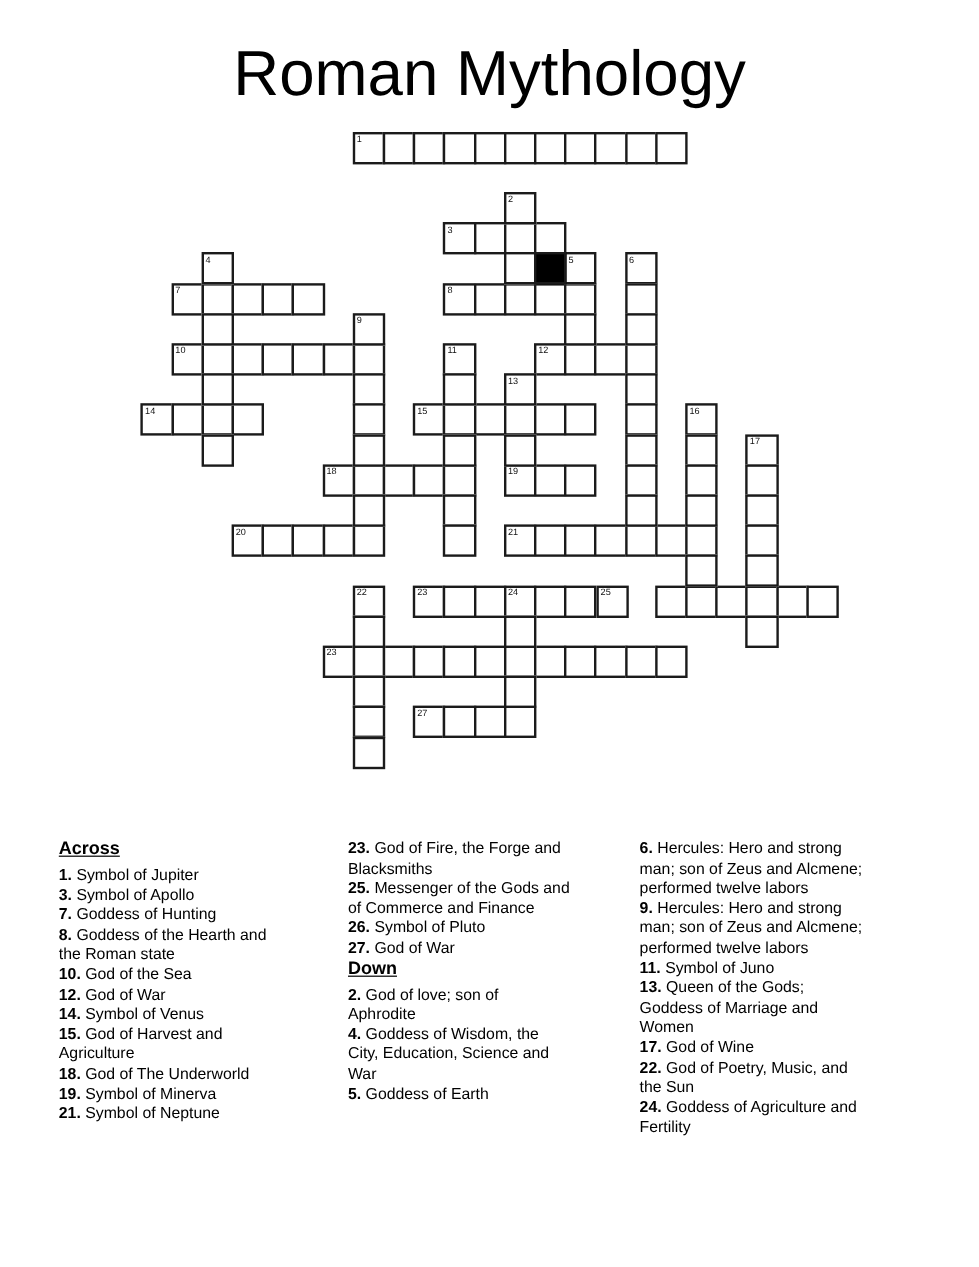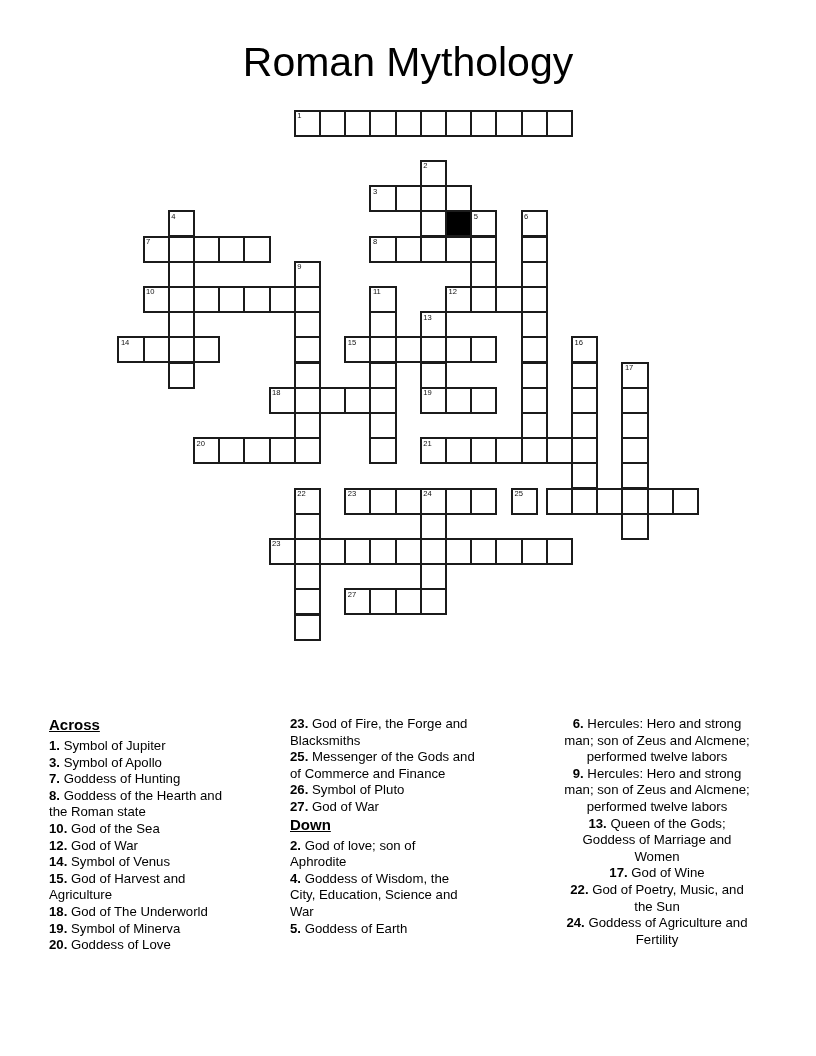--- a/index.html
+++ b/index.html
@@ -1,32 +1,32 @@
 <!DOCTYPE html>
 <html><head>
 <meta charset="utf-8">
 <style>
   html,body{margin:0;padding:0;background:#fff;}
   .page{position:relative;width:816px;height:1056px;background:#ffffff;overflow:hidden;
         font-family:"Liberation Sans",sans-serif;color:#000;}
   .title{position:absolute;top:33px;left:0;width:816px;text-align:center;
-         font-size:41px;line-height:58px;font-weight:400;letter-spacing:0px;}
+         font-size:53px;line-height:58px;font-weight:400;letter-spacing:0px;}
   
   .grid{position:absolute;left:0;top:0;width:816px;height:700px;}
   .cell{position:absolute;box-sizing:border-box;width:27.2px;height:27.2px;
         border:2px solid #1b1b1b;background:#ffffff;}
   .cell.black{background:#000000;}
   .cellnum{position:absolute;top:0.5px;left:1.5px;font-size:7.6px;line-height:8px;
            font-weight:400;color:#111;}
   
   .clues{position:absolute;left:0;top:699px;width:816px;height:254px;overflow:hidden;}
-  .clue-col{position:absolute;top:17px;}
+  .clue-col{position:absolute;top:0;}
   .col0{left:49px;width:236px;}
   .col1{left:290px;width:240px;}
-  .col2{left:533px;width:248px;text-align:center;}
+  .col2{left:533px;width:248px;}
   .clue{font-size:13.2px;line-height:16.6px;}
   .clue b{font-weight:700;}
   .clue-text{white-space:pre-line;}
   .clue-header{font-size:15px;line-height:17px;font-weight:700;
                text-decoration:underline;margin-bottom:5px;}
 </style>
 </head>
 <body>
 
 <div class="page">
@@ -125,21 +125,21 @@
       <div class="cell" style="left: 344.2px; top: 487.5px; padding-left: 23px;">
         <span class="cellnum">23</span>
       </div>
       <div class="cell" style="left: 369.4px; top: 487.5px;"></div>
       <div class="cell" style="left: 394.6px; top: 487.5px;"></div>
       <div class="cell" style="left: 419.8px; top: 487.5px;">
         <span class="cellnum">24</span>
       </div>
       <div class="cell" style="left: 445px; top: 487.5px;"></div>
       <div class="cell" style="left: 470.2px; top: 487.5px;"></div>
-      <div class="cell" style="left: 511px; top: 487.5px;">
+      <div class="cell" style="left: 497px; top: 487.5px;">
         <span class="cellnum">25</span>
       </div>
       <div class="cell" style="left: 545.8px; top: 487.5px;"></div>
       <div class="cell" style="left: 571px; top: 487.5px;"></div>
       <div class="cell" style="left: 596.2px; top: 487.5px;"></div>
       <div class="cell" style="left: 621.4px; top: 487.5px;"></div>
       <div class="cell" style="left: 646.6px; top: 487.5px;"></div>
       <div class="cell" style="left: 671.8px; top: 487.5px;"></div>
       <div class="cell" style="left: 268.6px; top: 537.9px;">
         <span class="cellnum">23</span>
@@ -237,21 +237,20 @@
         <div class="clue"><b>7.</b> <span class="clue-text">Goddess of Hunting</span></div>
         <div class="clue"><b>8.</b> <span class="clue-text">Goddess of the Hearth and
 the Roman state</span></div>
         <div class="clue"><b>10.</b> <span class="clue-text">God of the Sea</span></div>
         <div class="clue"><b>12.</b> <span class="clue-text">God of War</span></div>
         <div class="clue"><b>14.</b> <span class="clue-text">Symbol of Venus</span></div>
         <div class="clue"><b>15.</b> <span class="clue-text">God of Harvest and
 Agriculture</span></div>
         <div class="clue"><b>18.</b> <span class="clue-text">God of The Underworld</span></div>
         <div class="clue"><b>19.</b> <span class="clue-text">Symbol of Minerva</span></div>
-        <div class="clue"><b>20.</b> <span class="clue-text">Goddess of Love</span></div>
         <div class="clue"><b>21.</b> <span class="clue-text">Symbol of Neptune</span></div>
       </div>
       <div class="clue-col col1">
         <div class="clue"><b>23.</b> <span class="clue-text">God of Fire, the Forge and
 Blacksmiths</span></div>
         <div class="clue"><b>25.</b> <span class="clue-text">Messenger of the Gods and
 of Commerce and Finance</span></div>
         <div class="clue"><b>26.</b> <span class="clue-text">Symbol of Pluto</span></div>
         <div class="clue"><b>27.</b> <span class="clue-text">God of War</span></div>
         <div class="clue-header">Down</div>
@@ -262,20 +261,21 @@
 War</span></div>
         <div class="clue"><b>5.</b> <span class="clue-text">Goddess of Earth</span></div>
       </div>
       <div class="clue-col col2">
         <div class="clue"><b>6.</b> <span class="clue-text">Hercules: Hero and strong
 man; son of Zeus and Alcmene;
 performed twelve labors</span></div>
         <div class="clue"><b>9.</b> <span class="clue-text">Hercules: Hero and strong
 man; son of Zeus and Alcmene;
 performed twelve labors</span></div>
+        <div class="clue"><b>11.</b> <span class="clue-text">Symbol of Juno</span></div>
         <div class="clue"><b>13.</b> <span class="clue-text">Queen of the Gods;
 Goddess of Marriage and
 Women</span></div>
         <div class="clue"><b>17.</b> <span class="clue-text">God of Wine</span></div>
         <div class="clue"><b>22.</b> <span class="clue-text">God of Poetry, Music, and
 the Sun</span></div>
         <div class="clue"><b>24.</b> <span class="clue-text">Goddess of Agriculture and
 Fertility</span></div>
       </div>
     </div>

